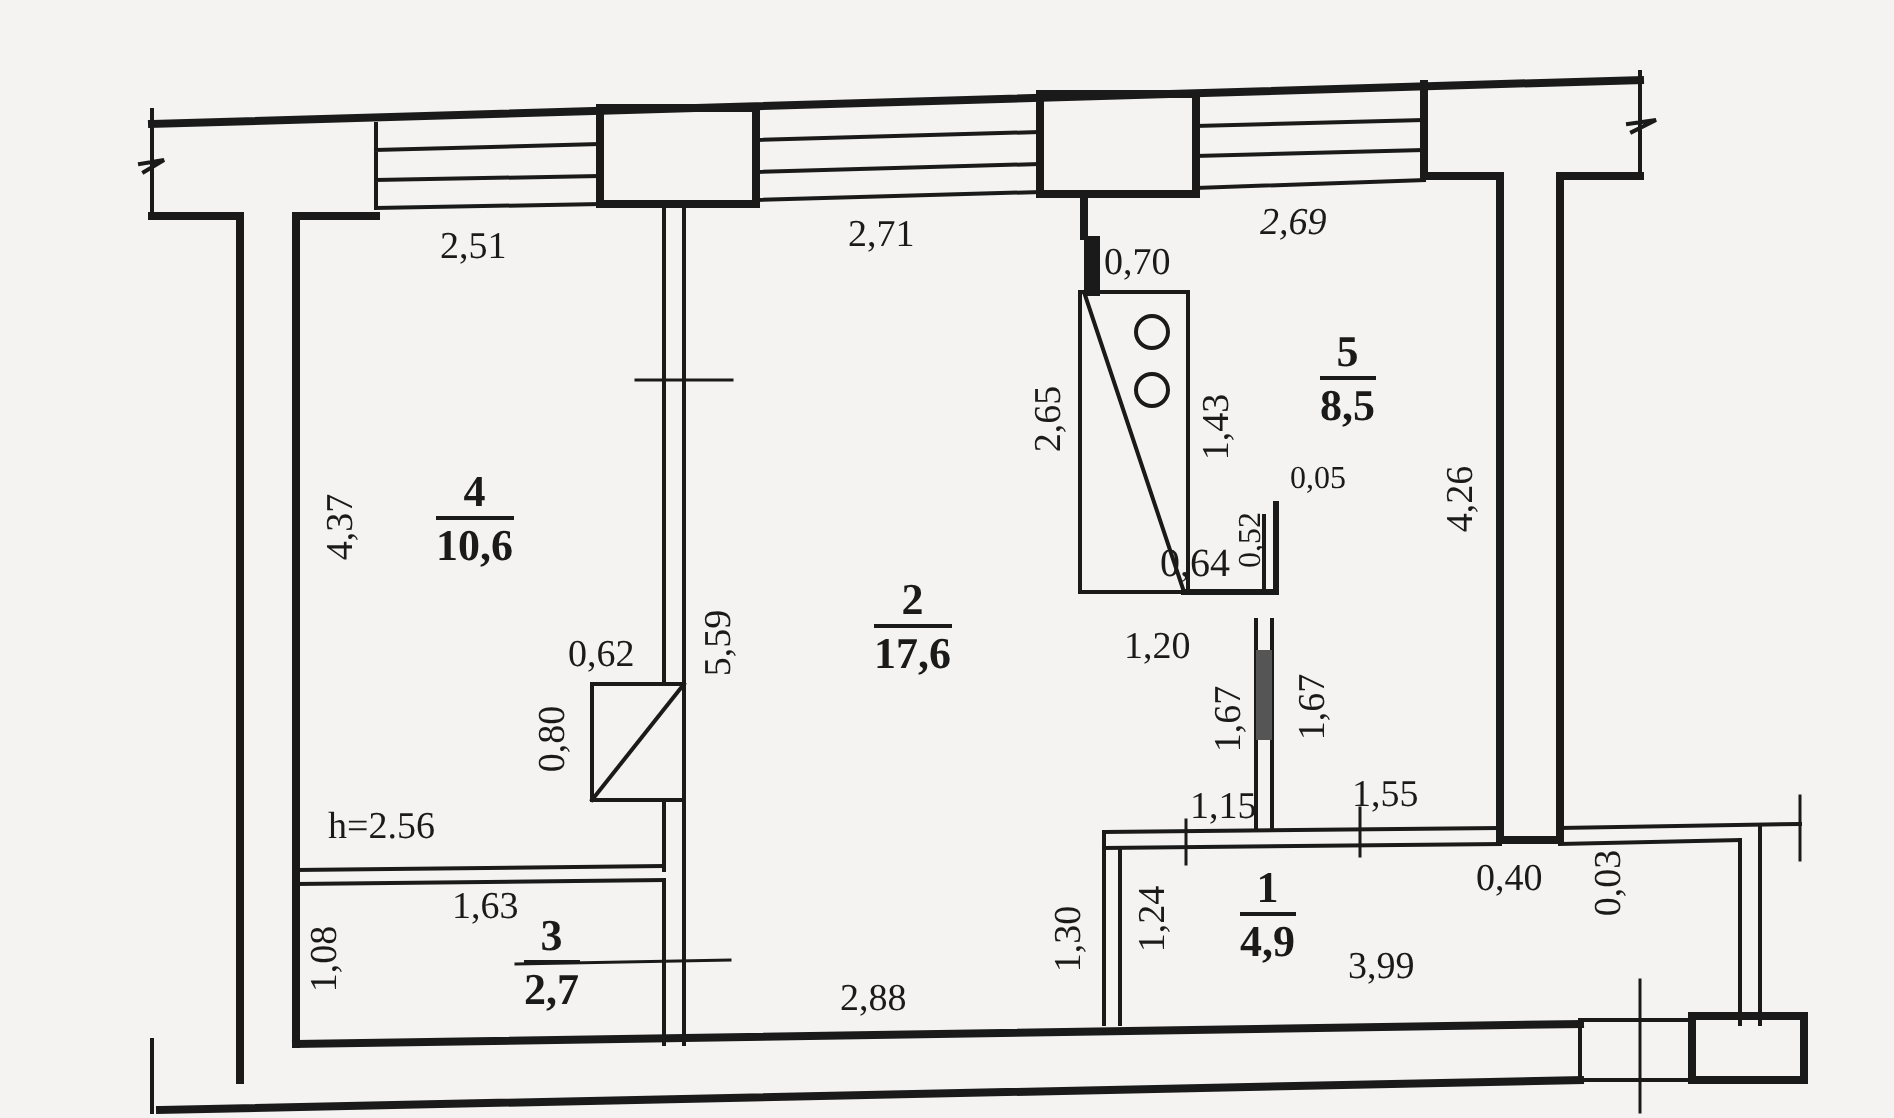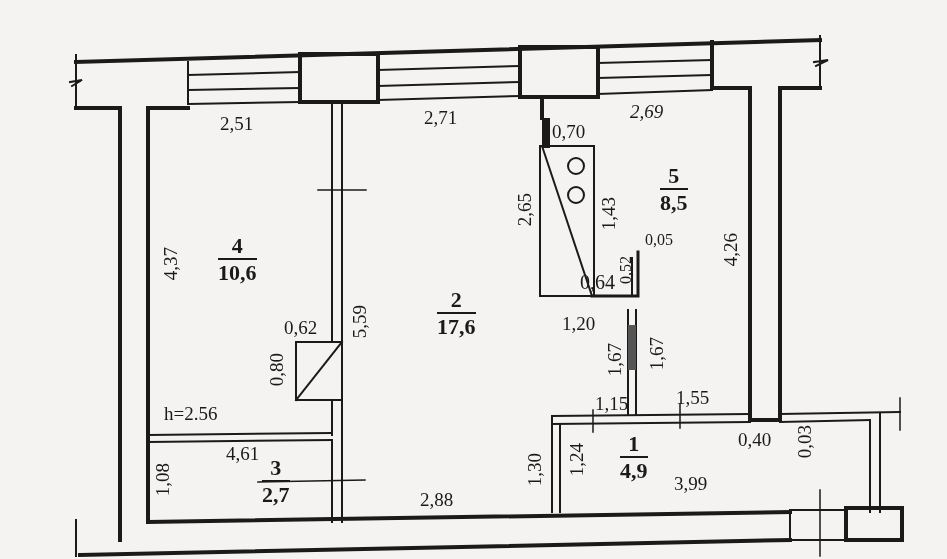--- a/index.html
+++ b/index.html
@@ -99,21 +99,21 @@
 </div>
 
 <span class="lbl" style="left:220px; top:114px;">2,51</span>
 <span class="lbl" style="left:424px; top:108px;">2,71</span>
 <span class="lbl" style="left:630px; top:102px;font-style:italic;">2,69</span>
 <span class="lbl rot" style="left:154px; top:254px;">4,37</span>
 <span class="lbl rot" style="left:343px; top:312px;">5,59</span>
 <span class="lbl" style="left:284px; top:318px;">0,62</span>
 <span class="lbl rot" style="left:260px; top:360px;">0,80</span>
 <span class="lbl" style="left:164px; top:404px;">h=2.56</span>
-<span class="lbl" style="left:226px; top:444px;">4,61</span>
+<span class="lbl" style="left:226px; top:444px;">1,63</span>
 <span class="lbl rot" style="left:146px; top:470px;">1,08</span>
 <span class="lbl" style="left:420px; top:490px;">2,88</span>
 <span class="lbl rot" style="left:508px; top:200px;">2,65</span>
 <span class="lbl" style="left:552px; top:122px;">0,70</span>
 <span class="lbl rot" style="left:592px; top:204px;">1,43</span>
 <span class="lbl" style="left:562px; top:300px;margin-top:14px;">1,20</span>
 <span class="lbl" style="left:580px; top:272px; font-size:20px;">0,64</span>
 <span class="lbl" style="left:645px; top:232px; font-size:16px;">0,05</span>
 <span class="lbl rot" style="left:612px; top:262px; font-size:16px;">0,52</span>
 <span class="lbl rot" style="left:714px; top:240px;">4,26</span>

